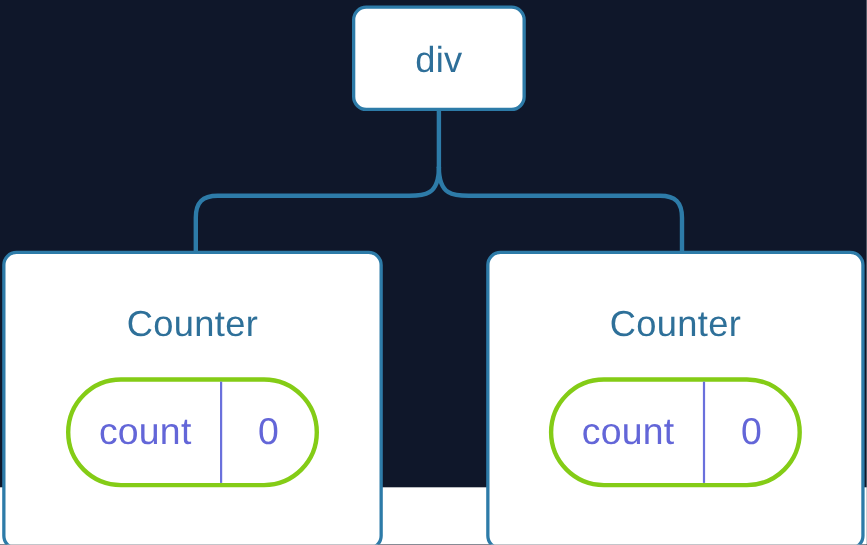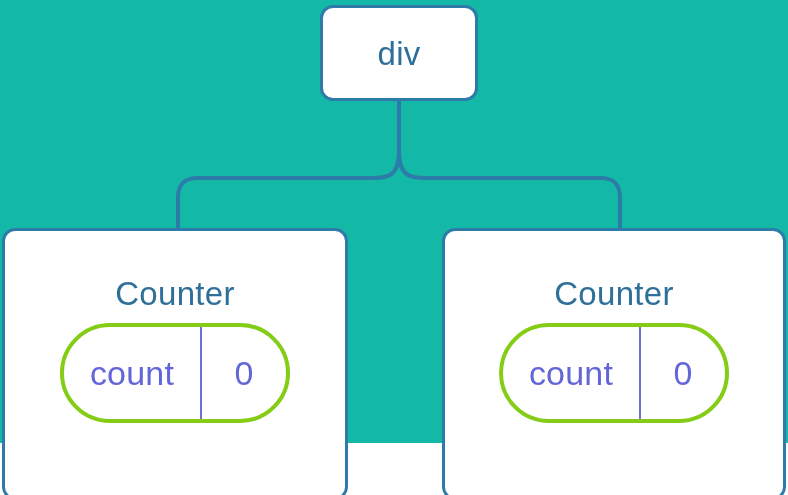--- a/index.html
+++ b/index.html
@@ -9,21 +9,21 @@
   body {
     width: 788px;
     height: 495px;
     overflow: hidden;
     font-family: "Liberation Sans", sans-serif;
   }
   #stage {
     position: relative;
     width: 788px;
     height: 443px;
-    background: #14b8a6;
+    background: #0f172a;
   }
 
   
   #connectors {
     position: absolute;
     left: 0;
     top: 0;
     width: 788px;
     height: 495px;
     z-index: 1;
@@ -64,21 +64,21 @@
     padding-top: 46px;
   }
   #node-child-0 { left: 2px;   width: 346px; }
   #node-child-1 { left: 442px; width: 344px; }
 
   .child-title {
     color: #2e7099;
     font-size: 33px;
     line-height: 1;
     letter-spacing: 0.3px;
-    margin-bottom: 13px;
+    margin-bottom: 33px;
   }
 
   
   .state-pill {
     display: flex;
     align-items: stretch;
     height: 100px;
     border: 4px solid #84cc16;
     border-radius: 50px;
     box-sizing: border-box;

